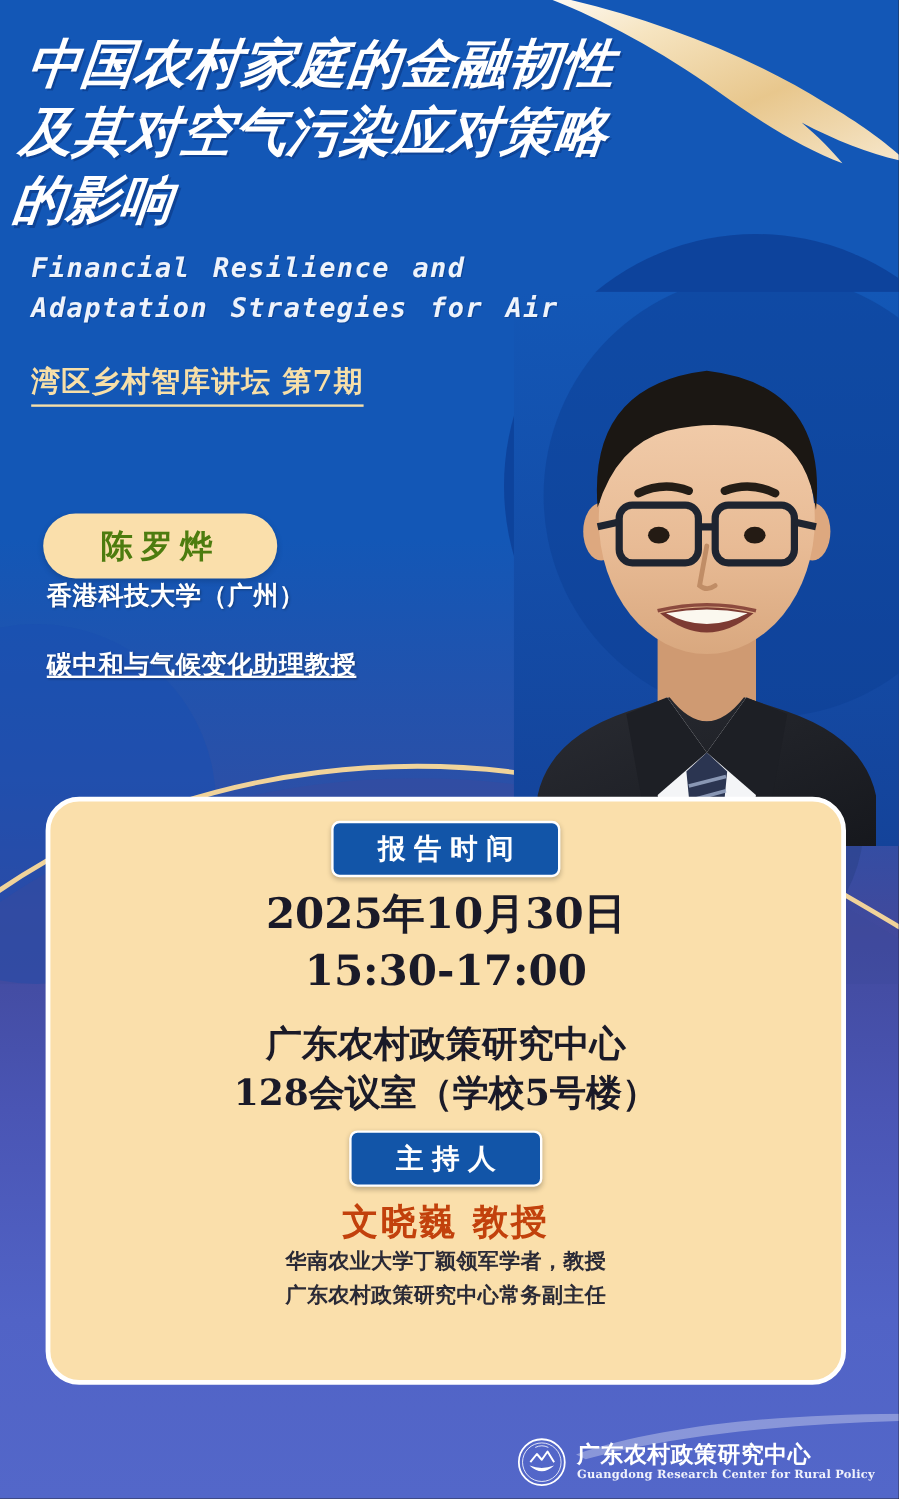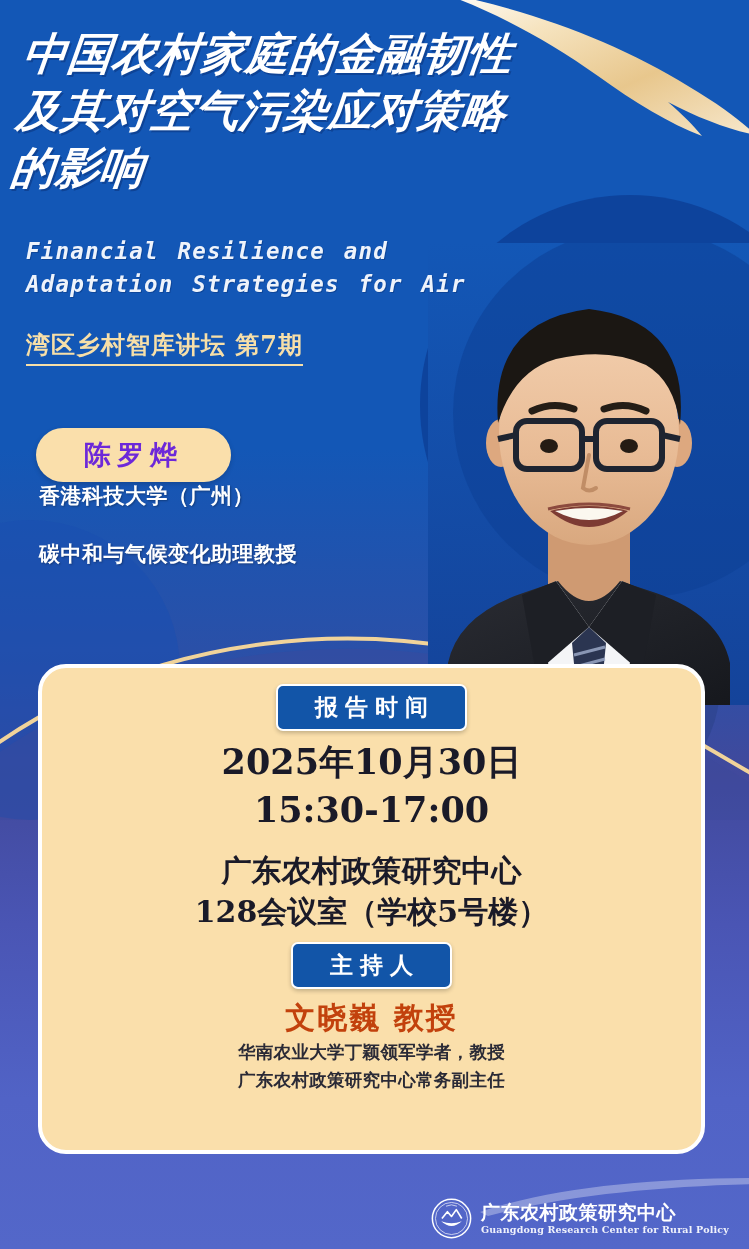--- a/index.html
+++ b/index.html
@@ -111,21 +111,21 @@
     font-style: italic;
     font-family: "DejaVu Sans", sans-serif;
     text-shadow: 2px 2px 0 rgba(8, 45, 110, 0.45);
     margin: 0;
     transform: skewX(-6deg);
     transform-origin: left top;
   }
   .title-cn span { display: block; }
 
   .title-en {
-    margin-top: 39px;
+    margin-top: 12px;
     color: #eef3fb;
     font-size: 22.5px;
     line-height: 1.45;
     font-weight: 700;
     font-style: italic;
     letter-spacing: 1.2px;
     font-family: "DejaVu Sans Mono", monospace;
     word-spacing: 4px;
     text-shadow: 1px 1px 0 rgba(8, 45, 110, 0.4);
   }
@@ -147,41 +147,41 @@
   .speaker {
     position: absolute;
     left: 36px;
     top: 428px;
     z-index: 5;
     width: 420px;
   }
   .speaker-pill {
     display: inline-block;
     background: #fadfab;
-    color: #6d28d9;
+    color: #4d7c0f;
     border-radius: 28px;
     padding: 9px 48px;
     font-size: 27px;
     font-weight: 700;
     letter-spacing: 6px;
     font-family: "DejaVu Serif", serif;
     box-shadow: 0 2px 5px rgba(0,0,0,0.18);
     text-align: center;
   }
   .speaker-org,
   .speaker-role {
     color: #ffffff;
     font-size: 21px;
     font-weight: 600;
     font-family: "DejaVu Serif", serif;
     letter-spacing: 0.5px;
     text-shadow: 1px 1px 2px rgba(0,0,0,0.3);
   }
   .speaker-org { margin-left: 3px; }
-  .speaker-role { margin-top: 30px; margin-left: 3px; }
+  .speaker-role { margin-top: 30px; margin-left: 3px; text-decoration: underline; }
 
   
   .card {
     position: absolute;
     left: 38px;
     top: 664px;
     width: 667px;
     height: 490px;
     background: #fadfab;
     border: 4px solid #ffffff;

